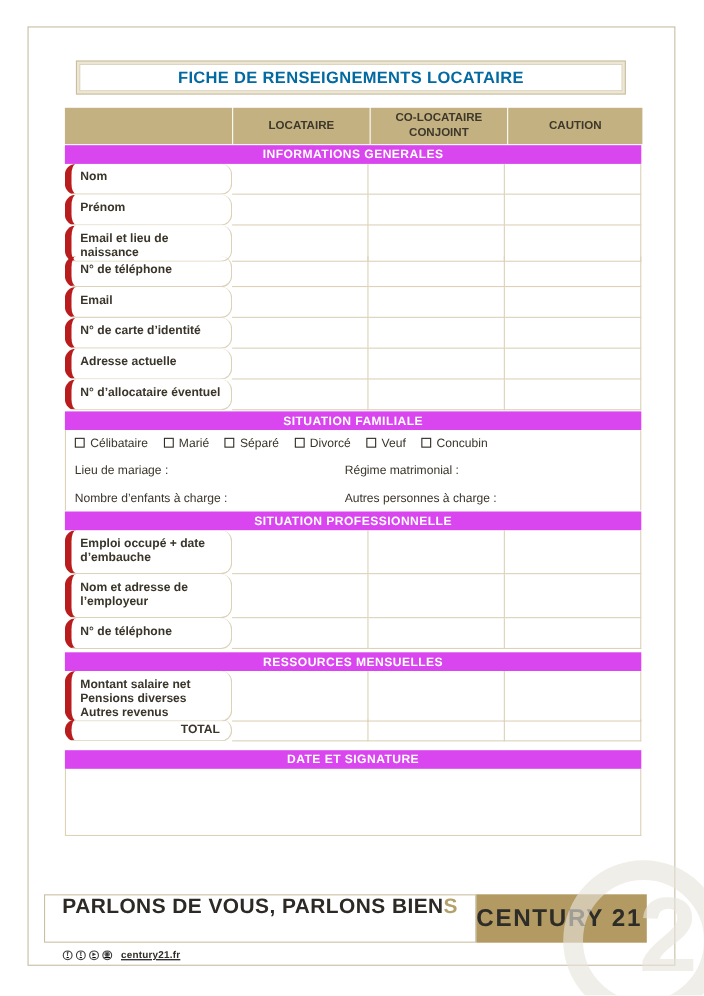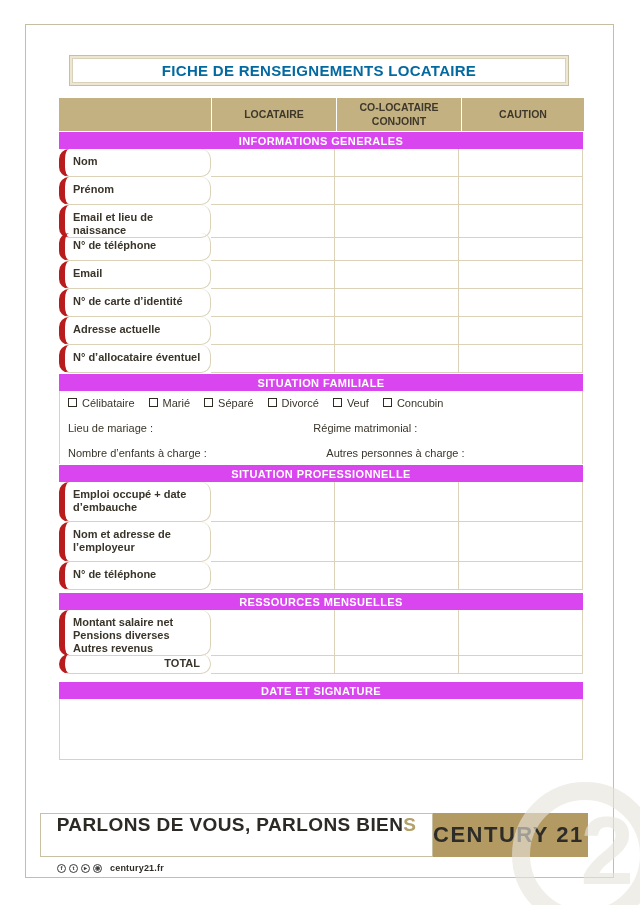--- a/index.html
+++ b/index.html
@@ -58,42 +58,42 @@
   .lbl.multiline div { line-height:13px; }
   .total-lbl { text-align:right; padding:3px 10px 0 8px; font-size:11px; font-weight:bold; color:#3a352a; }
 
   
   .family-block { border-left:1px solid #dbd2b8; border-right:1px solid #dbd2b8; background:#fff; }
   .cb-row { height:23px; display:flex; align-items:center; padding-left:8px; gap:14px; }
   .cb { display:inline-flex; align-items:center; gap:5px; cursor:pointer; }
   .cb .box { width:9px; height:9px; border:1.2px solid #2f2b22; background:#fff; display:inline-block; }
   .cb span.txt { font-size:11px; color:#3a352a; }
   .fam-row { display:grid; grid-template-columns:47% 53%; align-items:center; }
-  .fam-row.r1 { height:28px; } .fam-row.r2 { height:22px;gap:13px; }
+  .fam-row.r1 { height:28px; } .fam-row.r2 { height:22px; }
   .fam-field { font-size:11px; color:#3a352a; padding-left:8px; }
 
   .gap2 { height:2px; } .gap7 { height:7px; }
 
   .sig-box { height:61px; border:1px solid #dbd2b8; border-top:none; background:#fff; }
 
   
   .footer-bar { position:absolute; left:14px; top:788px; height:44px; display:flex; z-index:1; }
   .slogan {
     width:393px; height:44px; border:1px solid #c9c0a4; background:#ffffff;
     display:flex; align-items:flex-start; justify-content:center;
     font-size:19px; font-weight:bold; color:#2d2a26; letter-spacing:.4px; white-space:nowrap;
   }
   .slogan .accent { color:#b3a06b; }
   .brand-block {
     width:155px; height:44px; background:#b29a62; color:#2e2c28;
     display:flex; align-items:center; justify-content:flex-start;
     font-size:22px; font-weight:bold; letter-spacing:1.5px; white-space:nowrap;
   }
 
-  .social-row { position:absolute; left:31px; top:836px; height:14px; display:flex; align-items:center; gap:3px; z-index:1; }
+  .social-row { position:absolute; left:31px; top:836px; height:14px; display:flex; align-items:center; gap:3px; z-index:1;text-decoration:underline; }
   .sicon {
     width:9px; height:9px; border:1px solid #3c3c3c; border-radius:50%;
     font-size:6px; line-height:7px; color:#3c3c3c; text-align:center; font-weight:bold;
     display:inline-block;
   }
   .site { margin-left:5px; font-size:9px; font-weight:bold; color:#2f2b26; letter-spacing:.2px; }
 
   
   .watermark {
     position:absolute; left:512px; top:782px; width:146px; height:146px;

